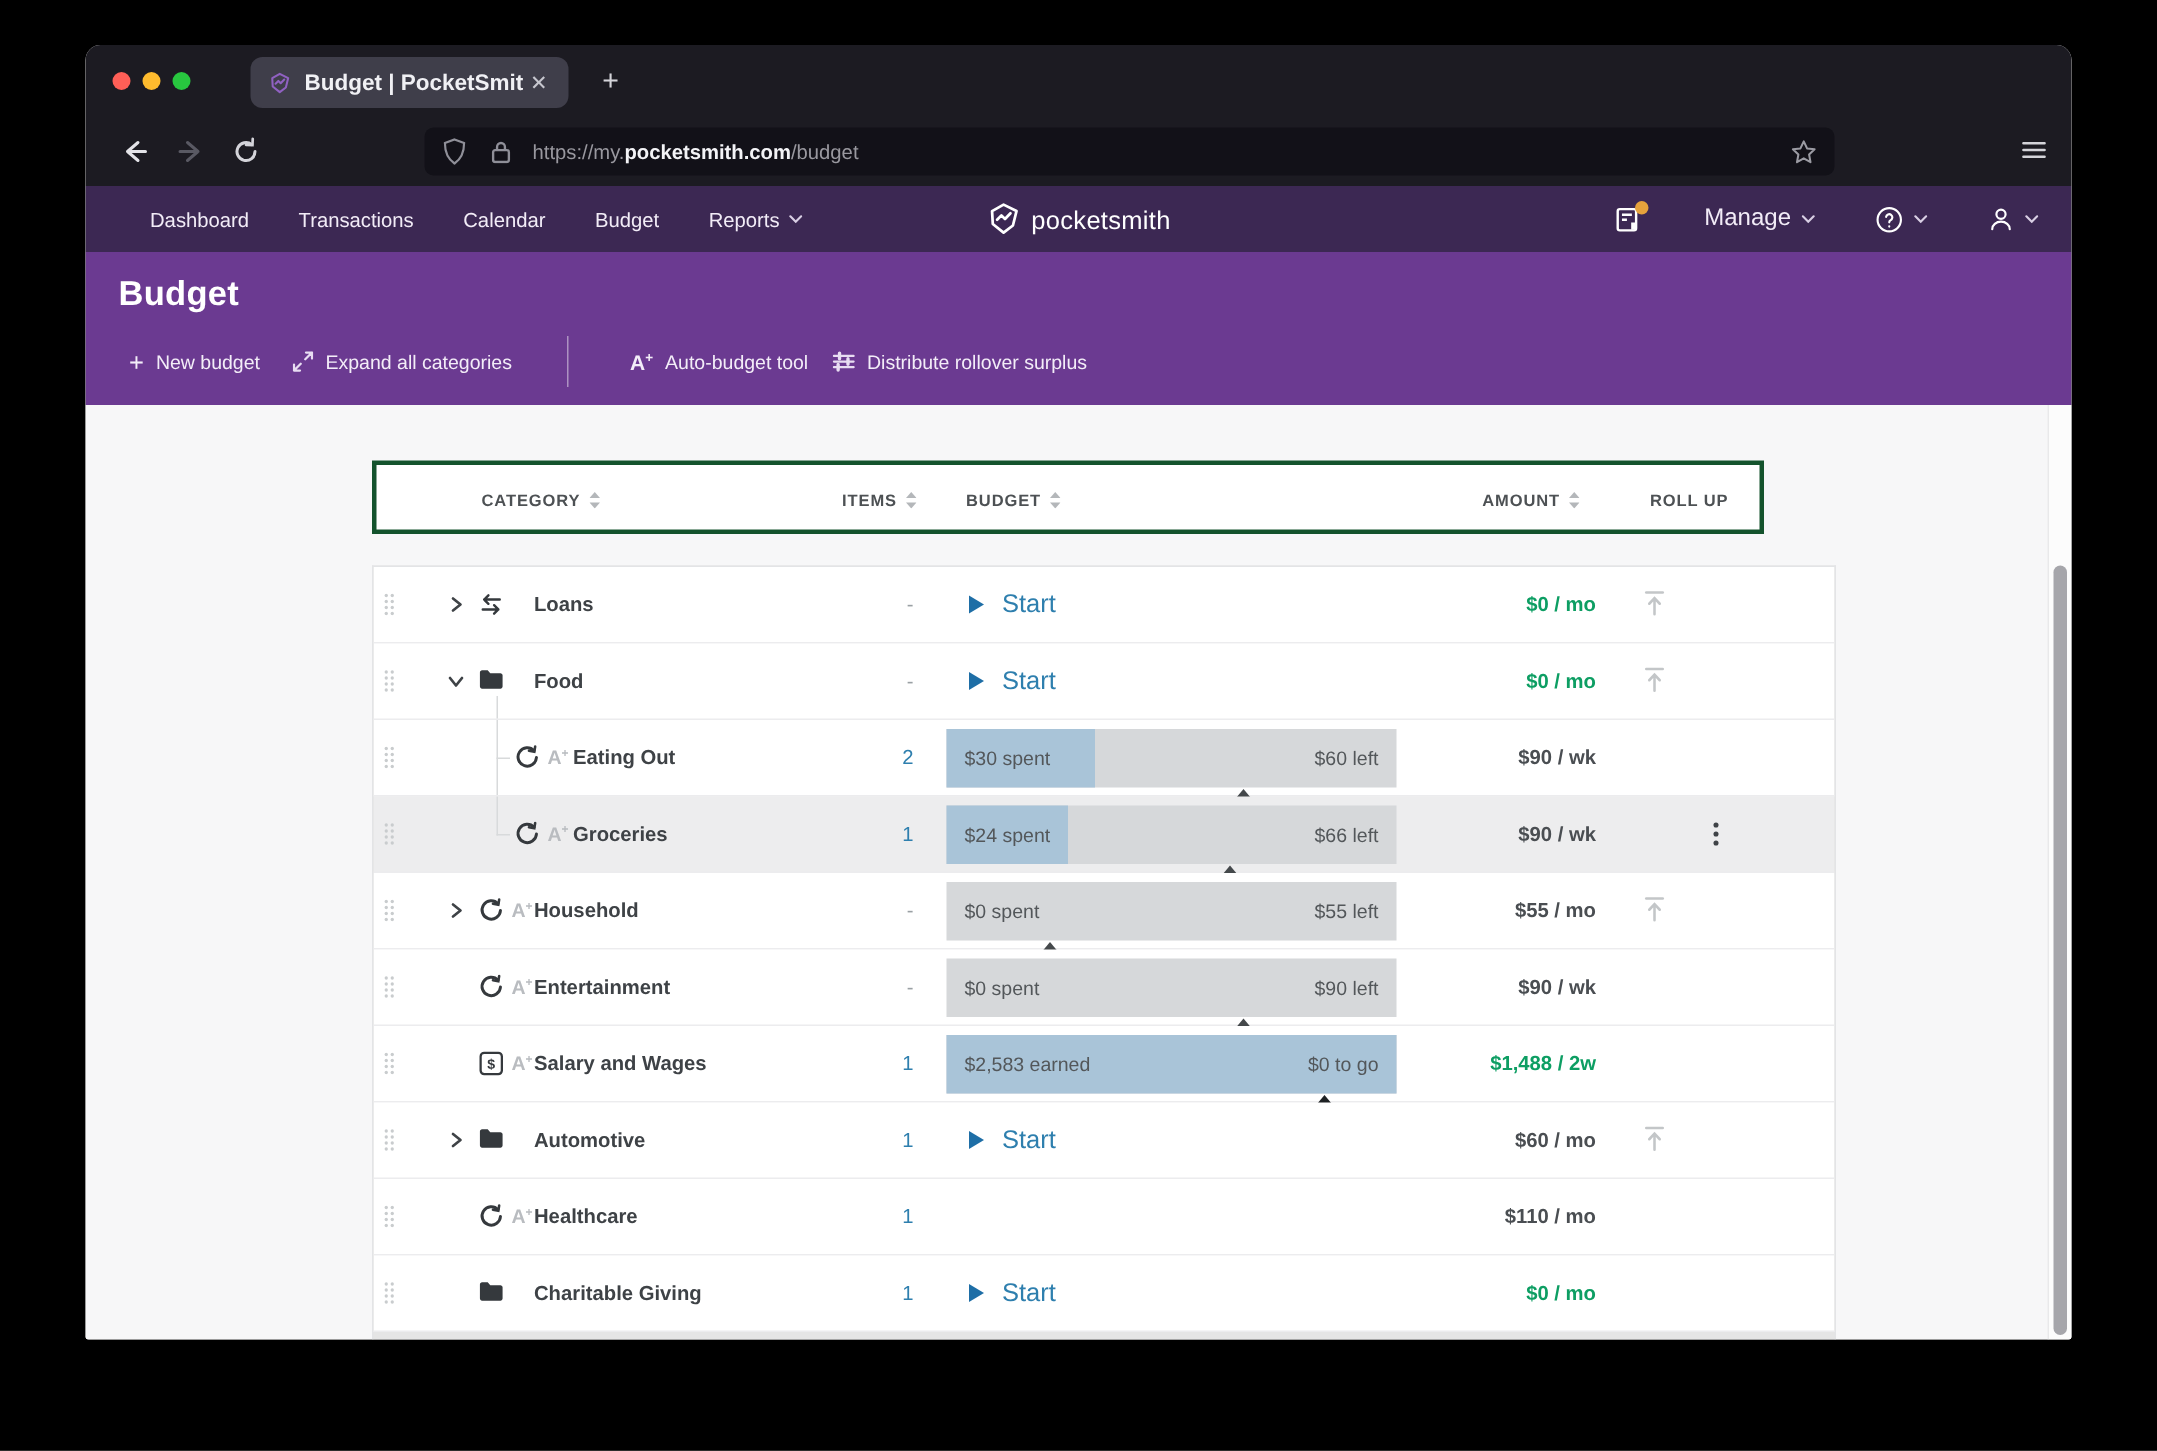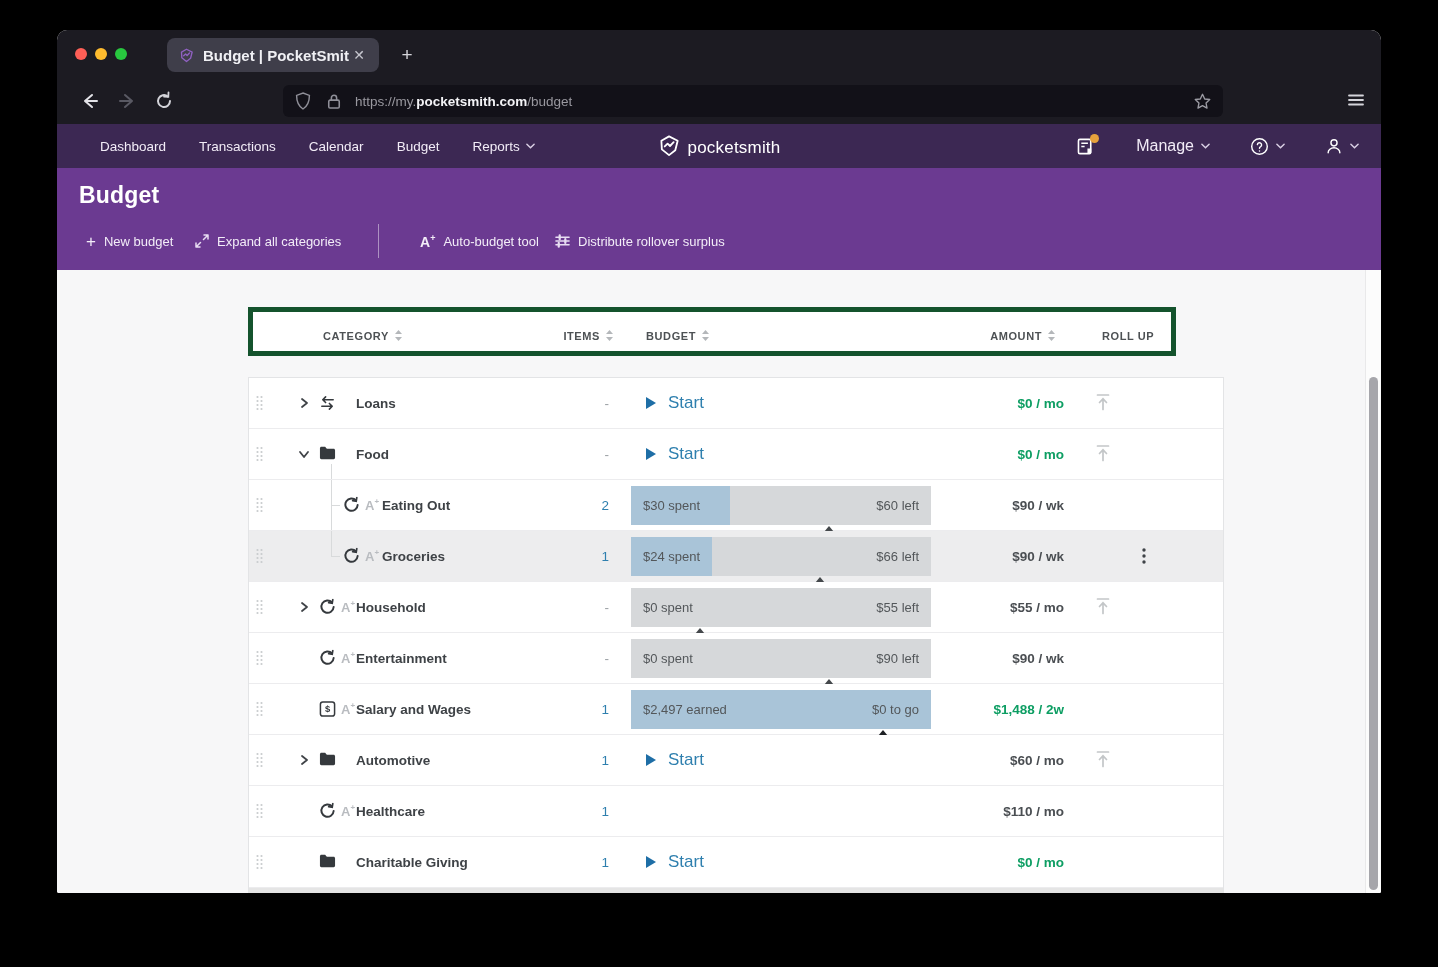--- a/index.html
+++ b/index.html
@@ -46,21 +46,21 @@
   .act-distribute { left:498px; }
   .plus-glyph { font-size:17px; font-weight:400; line-height:1; }
   .abadge { font-weight:700; font-size:14px; }
   .abadge sup { font-size:9px; font-weight:700; }
 
   
   .content { position:relative; height:623px; background:#f7f7f8; overflow:hidden; }
   .scrollbar { position:absolute; right:0; top:0; width:16px; height:623px; background:#fcfcfc; border-left:1px solid #e9e9ea; }
   .scroll-thumb { position:absolute; left:3px; top:107px; width:9px; height:513px; background:#a6a6ab; border-radius:5px; }
 
-  .thead-card { position:absolute; left:191px; top:37px; width:928px; height:49px; background:#fff; border:5px solid #14532d; }
+  .thead-card { position:absolute; left:191px; top:37px; width:928px; height:49px; background:#fff; border:3px solid #14532d; }
   .th { position:absolute; top:0; height:47px; display:flex; align-items:center; gap:6px; font-size:11px; font-weight:700; letter-spacing:.6px; color:#4d5154; }
   .th-category { left:70px; }
   .th-items { left:288px; width:72px; justify-content:flex-end; }
   .th-budget { left:393px; }
   .th-amount { left:690px; width:112px; justify-content:flex-end; }
   .th-rollup { left:849px; }
 
   .tbody-card { position:absolute; left:191px; top:107px; width:976px; height:516px; background:#e5e5e5; border:1px solid #e3e4e6; border-bottom:none; overflow:hidden; }
   .row { position:relative; height:51px; border-bottom:1px solid #ececee; background:#fff; }
   .row.hover { background:#ededee; }
@@ -548,21 +548,21 @@
                 <rect x="1.5" y="1.5" width="15" height="15" rx="2.5"></rect>
                 <text x="9" y="12.6" text-anchor="middle" font-size="10" font-weight="bold" fill="currentColor" stroke="none" font-family="Liberation Sans, sans-serif">$</text>
               </svg>
     </span>
     <span class="auto">A<sup>+</sup></span>
     <span class="name">Salary and Wages</span>
     <span class="items">1</span>
 
     <span class="bar">
       <span class="fill" style="width: 100%;"></span>
-      <span class="bar-left">$2,497 earned</span>
+      <span class="bar-left">$2,583 earned</span>
       <span class="bar-right">$0 to go</span>
       <span class="marker dark" style="left: calc(84% - 5px);"></span>
     </span>
     <span class="amount green">$1,488 / 2w</span>
 
   </div>
           <div class="row ic-folder">
     <span class="handle">
       <svg width="7" height="15" viewBox="0 0 7 15" fill="currentColor">
                 <circle cx="1.5" cy="1.5" r="1.1"></circle>

